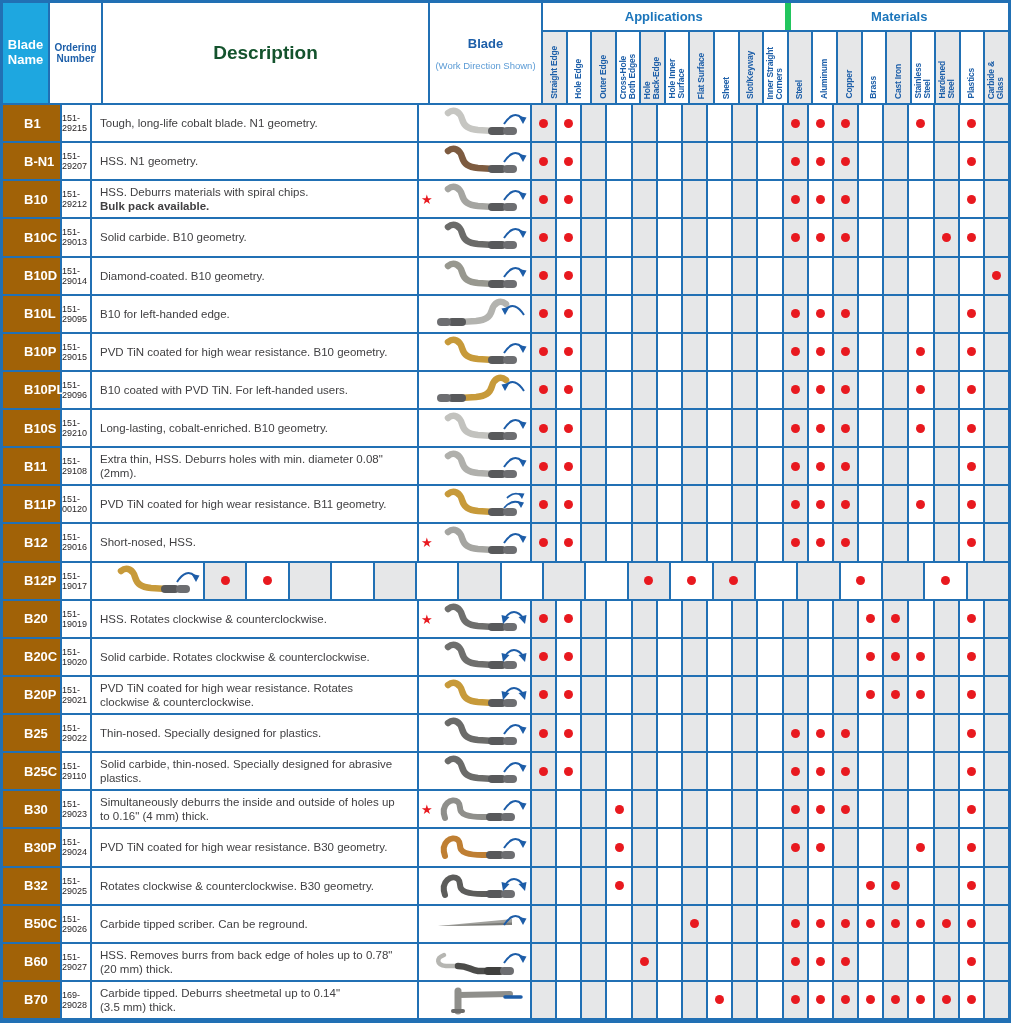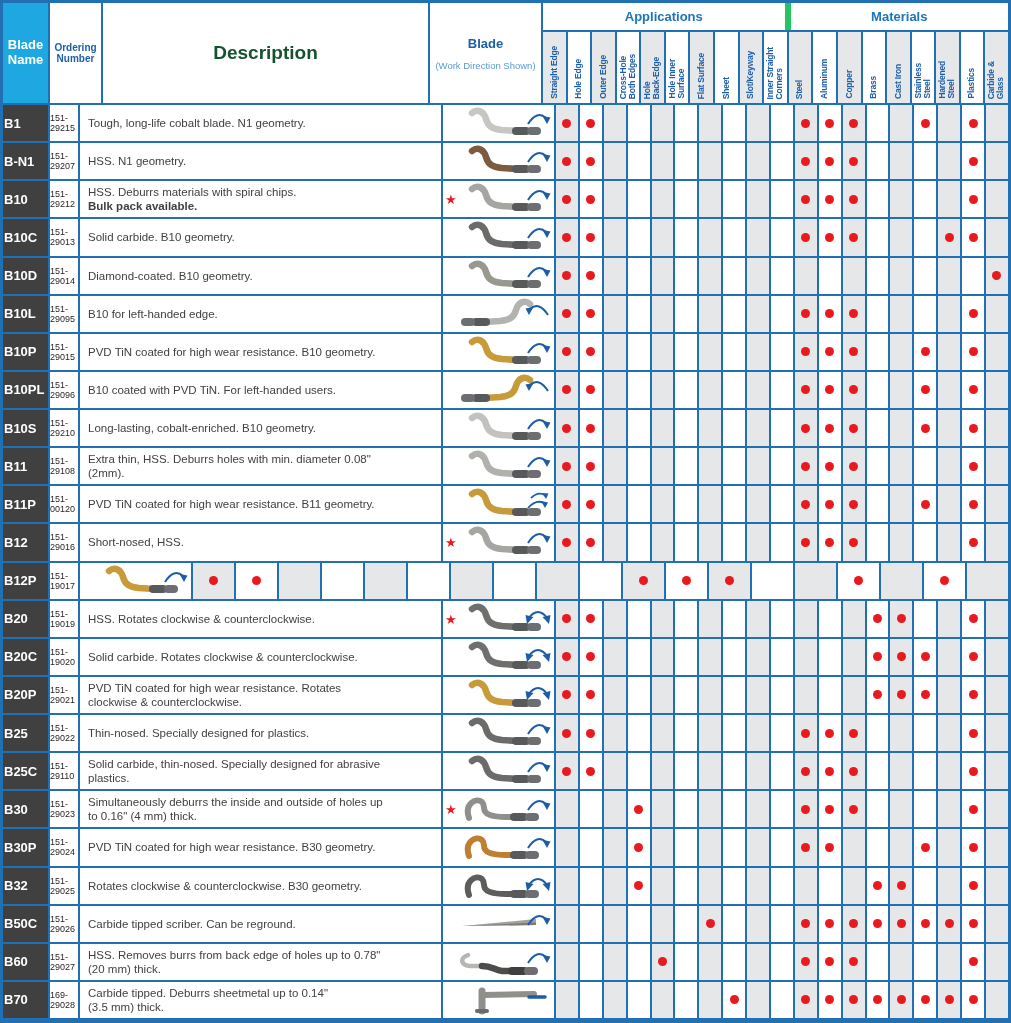--- a/index.html
+++ b/index.html
@@ -22,23 +22,23 @@
   .h-verts{flex:1;display:flex;}
   .vcell{flex:1;box-sizing:border-box;border-right:2px solid #2170b4;display:flex;align-items:flex-end;justify-content:center;padding-bottom:4px;overflow:hidden;}
   .vcell:last-child{border-right:none;}
   .vcell.gray{background:#e6e7e8;}
   .vlabel{writing-mode:vertical-rl;transform:rotate(180deg);font-size:8.5px;font-weight:bold;color:#1d5fa9;white-space:pre-line;line-height:1.1;letter-spacing:-0.2px;}
   
   .tbody{flex:1;display:flex;flex-direction:column;}
   .row{flex:1;display:flex;border-bottom:2px solid #2170b4;min-height:0;}
   .row:last-child{border-bottom:none;}
   .c{box-sizing:border-box;border-right:2px solid #2170b4;display:flex;align-items:center;min-height:0;}
-  .c-name{width:47px;background:#404040;color:#fff;font-weight:bold;font-size:13px;padding-left:1px;}
+  .c-name{width:59px;background:#a16207;color:#fff;font-weight:bold;font-size:13px;padding-left:21px;}
   .c-order{width:30px;font-size:9px;color:#231f20;justify-content:center;}
-  .c-desc{width:363px;flex-direction:column;align-items:flex-start;justify-content:center;padding:1px 8px;font-size:11.5px;color:#414042;line-height:1.22;}
+  .c-desc{width:327px;flex-direction:column;align-items:flex-start;justify-content:center;padding:1px 8px;font-size:11.5px;color:#414042;line-height:1.22;}
   .c-desc .d1{white-space:pre-line;}
   .c-desc .d2{font-weight:bold;white-space:pre-line;}
   .c-blade{width:113px;position:relative;}
   .star{position:absolute;left:2px;top:50%;transform:translateY(-50%);color:#e8191f;font-size:13px;line-height:1;}
   .blade-svg{margin-left:13px;}
   .arrow-svg{position:absolute;right:2px;top:3px;}
   .c-dot{flex:1;justify-content:center;}
   .c-dot:last-child{border-right:none;}
   .c-dot.gray{background:#e6e7e8;}
   .dot{width:9px;height:9px;border-radius:50%;background:#e8191f;}

